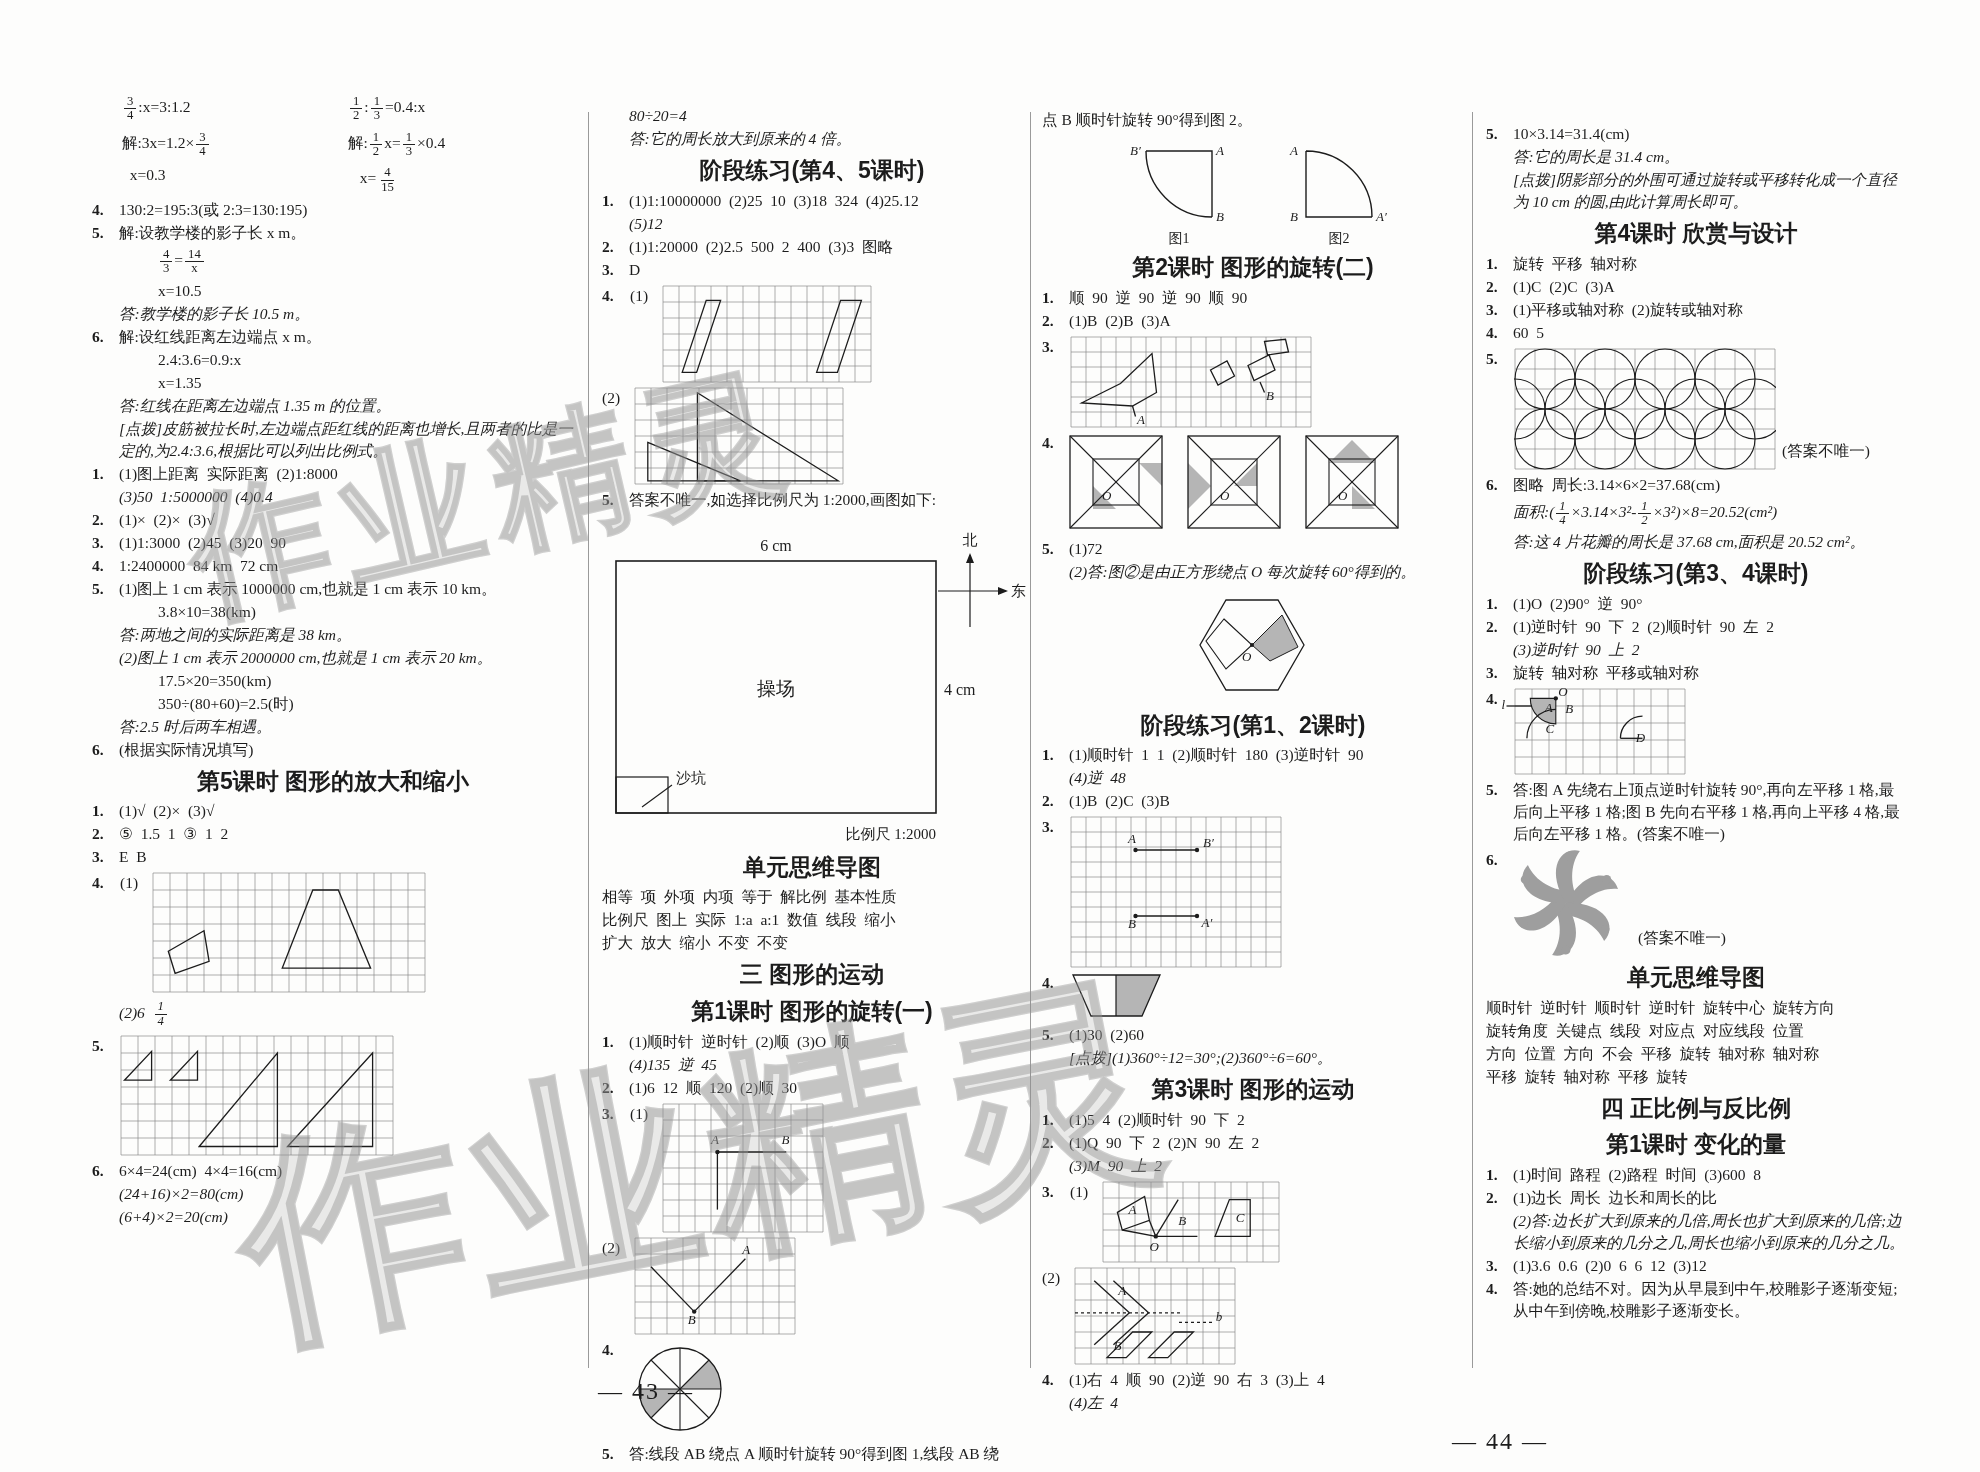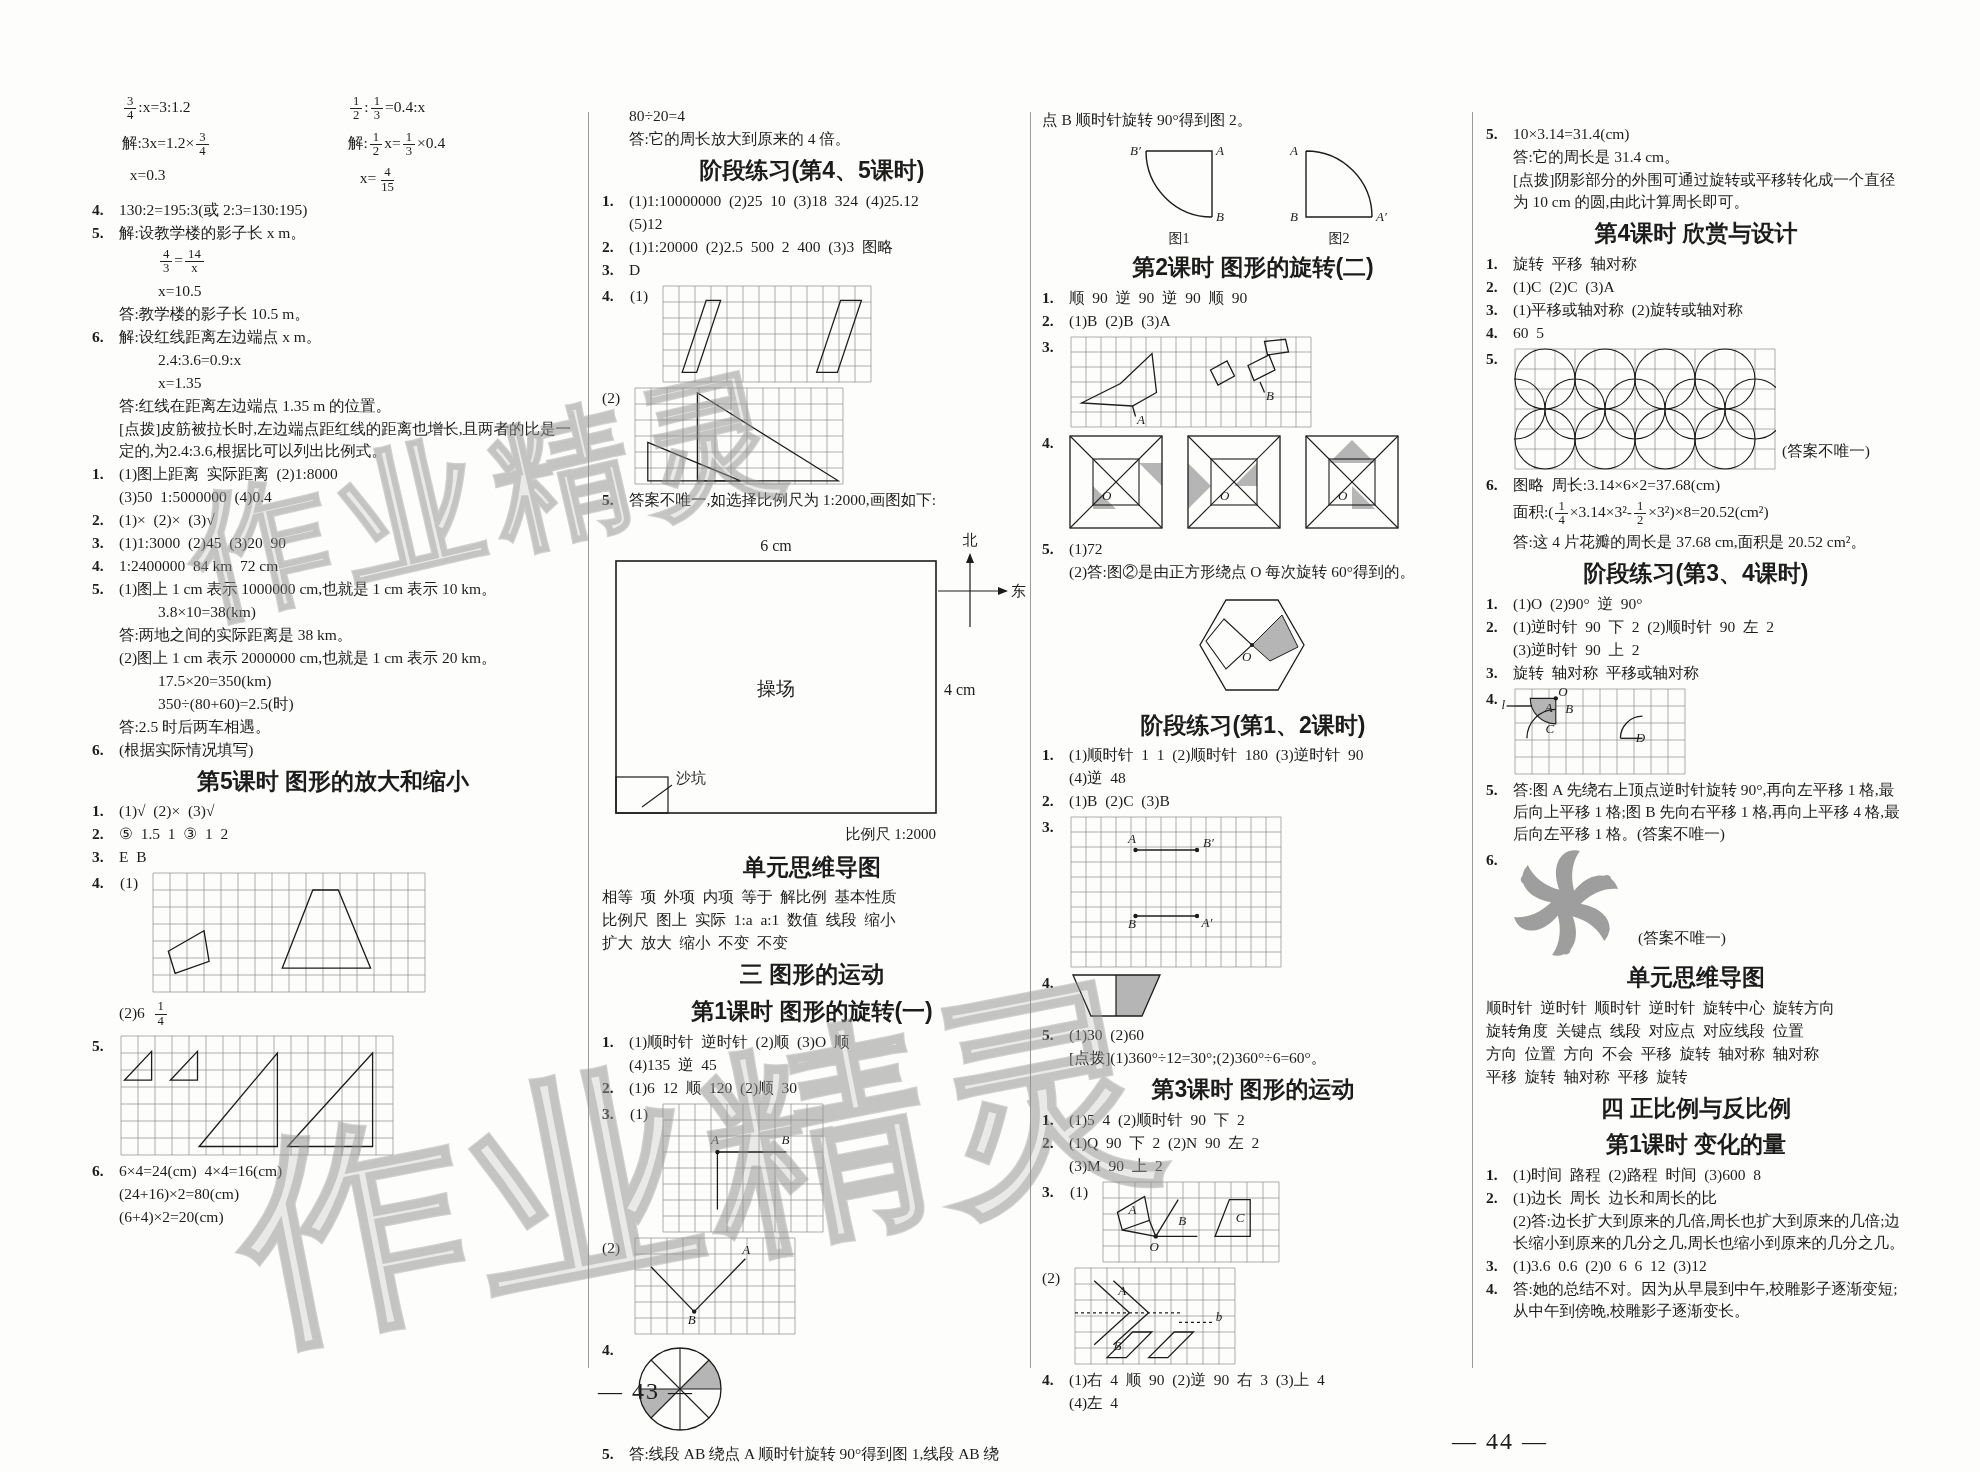--- a/index.html
+++ b/index.html
@@ -8,21 +8,21 @@
   .col{position:absolute;top:64px;font-size:15.5px;line-height:1.42;}
   #col0{left:92px;width:482px;padding-top:26px;}
   #col1{left:602px;width:420px;padding-top:40px;}
   #col2{left:1042px;width:422px;padding-top:44px;}
   #col3{left:1486px;width:420px;padding-top:58px;}
   .vdiv{position:absolute;top:112px;width:1px;height:1256px;background:#9a9a9a;}
   .ln{position:relative;margin:1px 0;}
   .ln .tx{white-space:pre-wrap;}
   .n{padding-left:27px;}
   .n .no{position:absolute;left:0;top:0;font-weight:700;}
-  .i1{padding-left:27px;}
+  .i1{padding-left:27px;font-style:italic;}
   .i2{padding-left:66px;}
   .hd{font-weight:700;text-align:center;font-size:23px;margin:4px 0 3px 0;font-family:"Liberation Sans","DejaVu Sans",sans-serif;}
   .duo{display:flex;padding-left:30px;margin:2px 0;}
   .duo>span{flex:1;white-space:pre-wrap;}
   .hasfr{line-height:1.1;padding-top:3px;padding-bottom:3px;}
   .fr{display:inline-flex;flex-direction:column;align-items:center;vertical-align:middle;
       line-height:1.05;font-size:.82em;margin:0 2px;}
   .fr .fa{border-bottom:1px solid #222;padding:0 3px;}
   .fr .fb{padding:0 3px;}
   .fig{display:flex;align-items:flex-start;gap:6px;margin:4px 0;}

